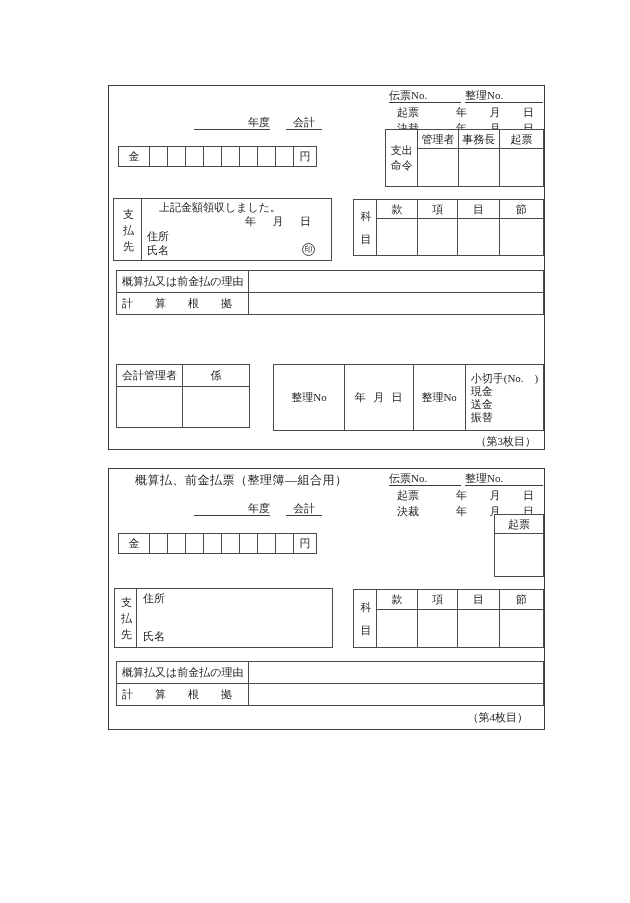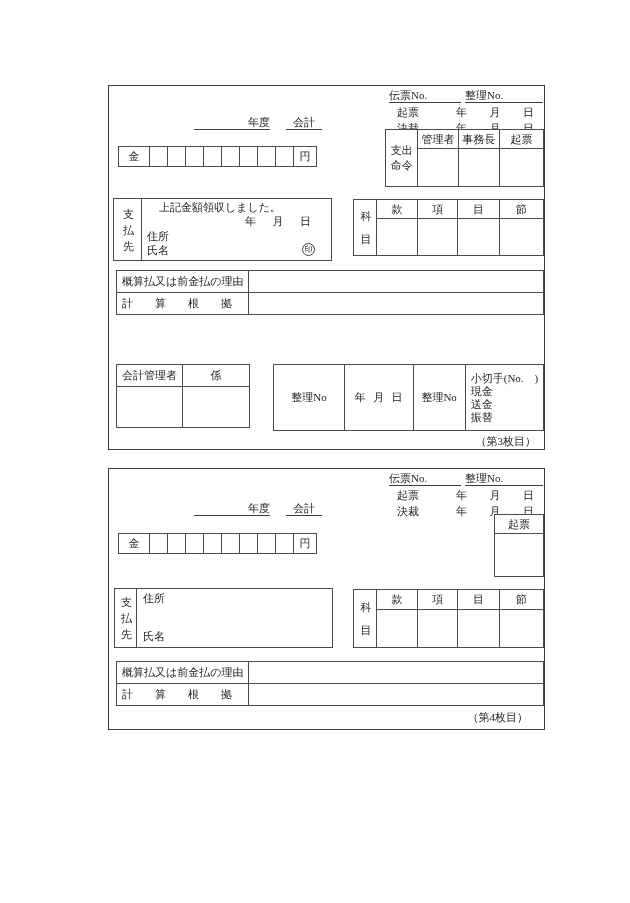--- a/index.html
+++ b/index.html
@@ -213,20 +213,21 @@
 振替</td>
     </tr>
   </tbody>
     </table>
 
   <div class="abs note" style="right:8px;top:348px">（第3枚目）</div>
 </div>
 
 <div class="form" id="form2">
 
+  <div class="abs title" style="left:26px;top:4px">概算払、前金払票（整理簿—組合用）</div>
 
   <span class="abs uline fs11" style="left:280px;top:2px;width:72px">伝票No.</span>
   <span class="abs uline fs11" style="left:356px;top:2px;width:78px">整理No.</span>
 
   <span class="abs fs11" style="left:288px;top:19px">起票</span>
   <span class="abs date-triple" style="left:347px;top:19px;width:78px">
     <span>年</span>
       <span>月</span>
       <span>日</span>
   </span>

